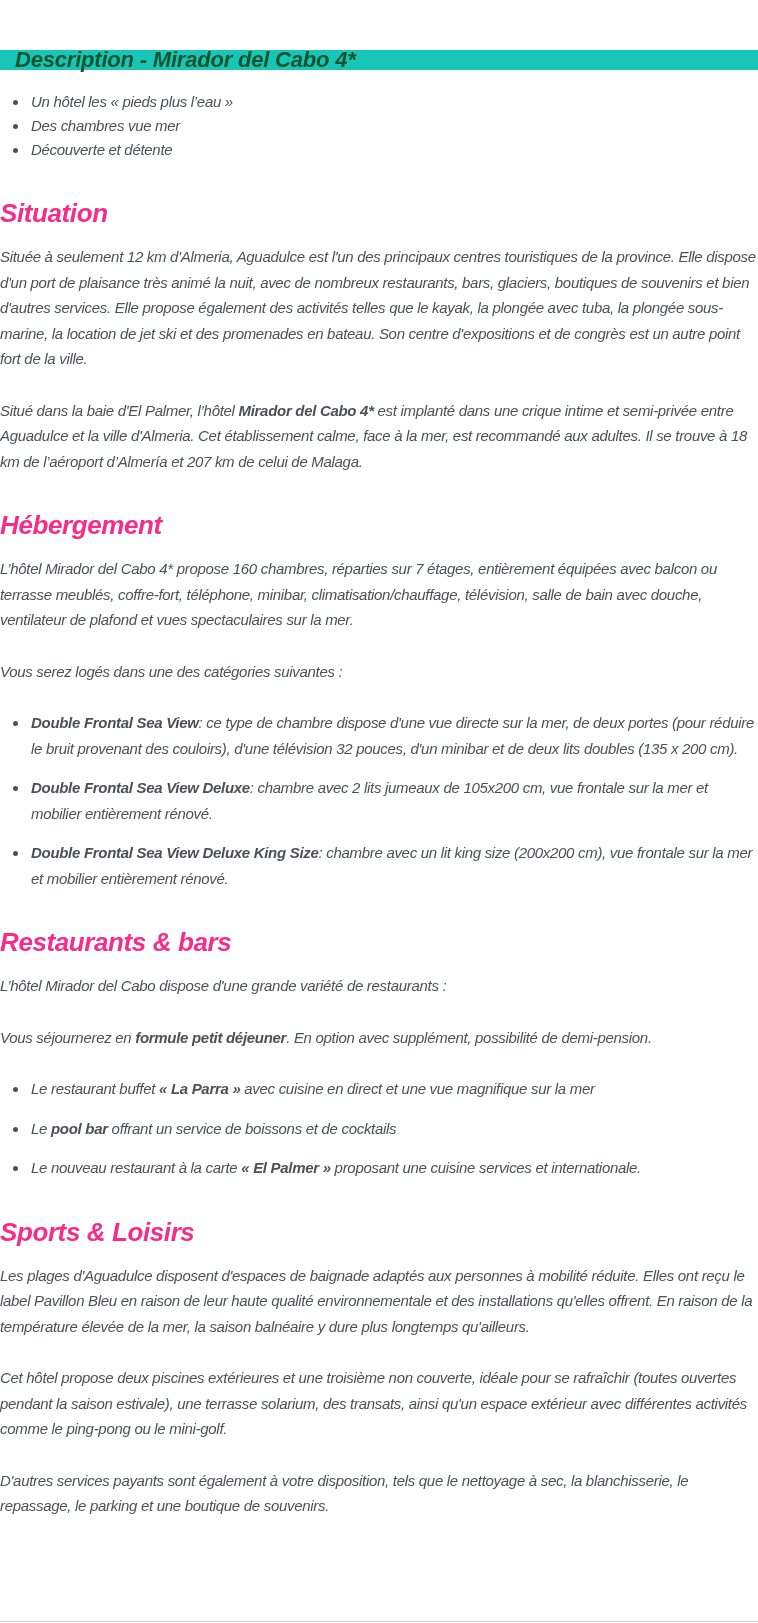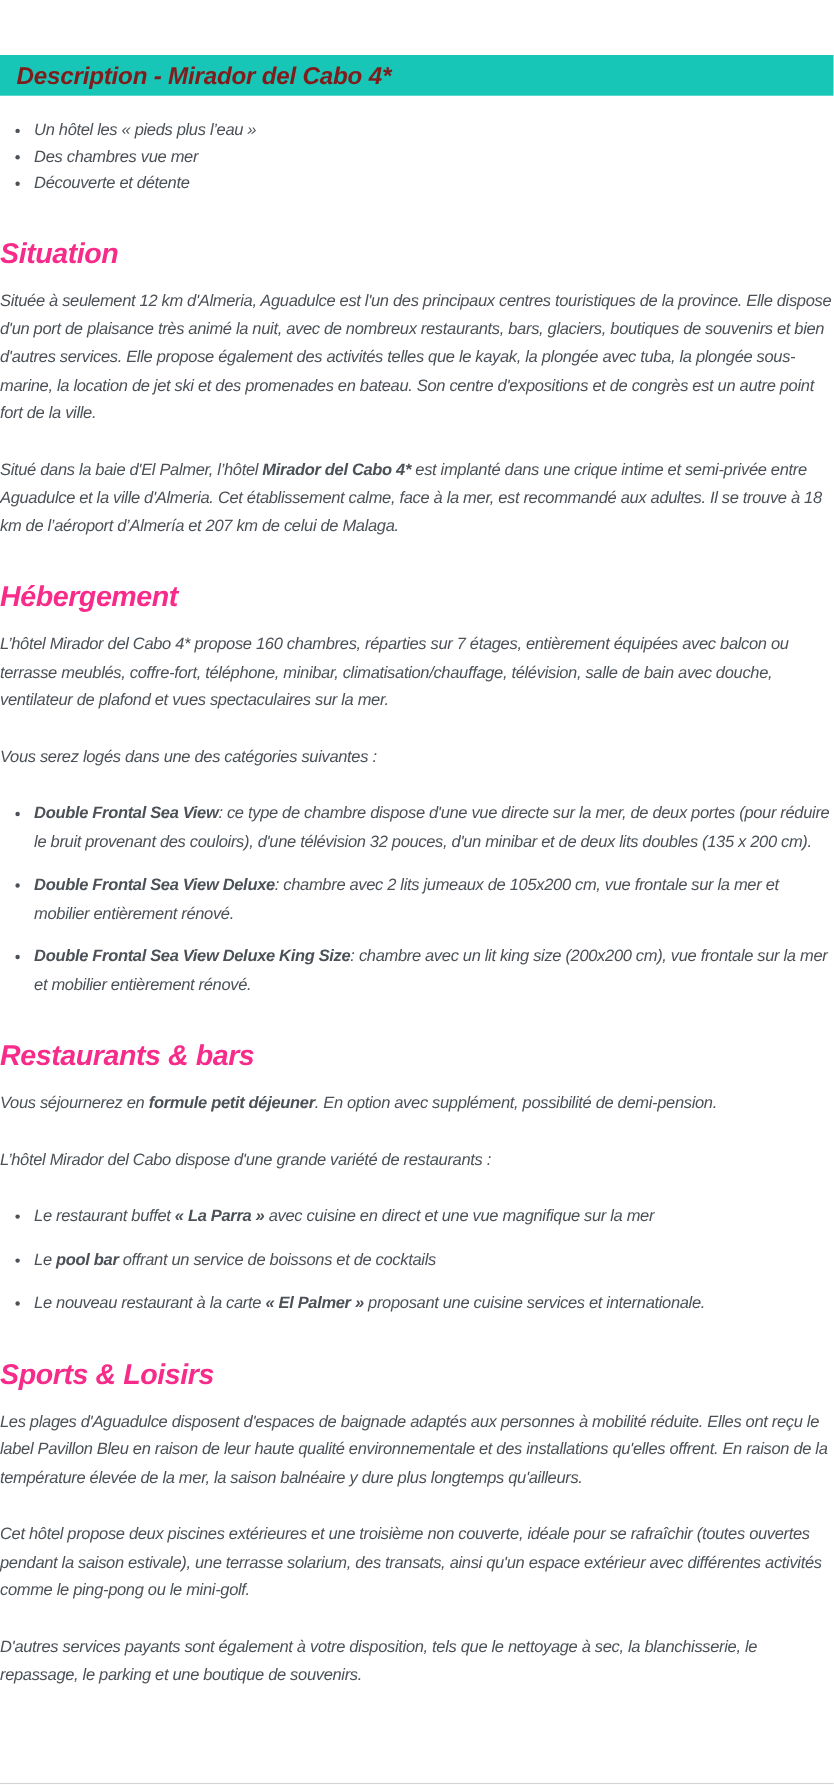--- a/index.html
+++ b/index.html
@@ -19,22 +19,22 @@
   }
   .page{
     width:758px;
     min-height:1622px;
     border-bottom:1px solid var(--rule);
     padding-top:50px;
     overflow:hidden;
   }
   .banner{
     background:var(--teal);
-    color:#7f1d1d;
-    height:37px;
+    color:#14532d;
+    height:20px;
     display:flex;
     align-items:center;
     padding:0 15px;
   }
   .banner span{
     font-weight:bold;
     font-size:22px;
     letter-spacing:-0.2px;
   }
   ul.highlights{
@@ -96,22 +96,22 @@
         <p><span>L’hôtel Mirador del Cabo 4* propose 160 chambres, réparties sur 7 étages, entièrement équipées avec balcon ou terrasse meublés, coffre-fort, téléphone, minibar, climatisation/chauffage, télévision, salle de bain avec douche, ventilateur de plafond et vues spectaculaires sur la mer.</span></p>
         <p><span>Vous serez logés dans une des catégories suivantes :</span></p>
         <ul class="bullets">
           <li><span class="b">Double Frontal Sea View</span><span>: ce type de chambre dispose d'une vue directe sur la mer, de deux portes (pour réduire le bruit provenant des couloirs), d'une télévision 32 pouces, d'un minibar et de deux lits doubles (135 x 200 cm).</span></li>
           <li><span class="b">Double Frontal Sea View Deluxe</span><span>: chambre avec 2 lits jumeaux de 105x200 cm, vue frontale sur la mer et mobilier entièrement rénové.</span></li>
           <li><span class="b">Double Frontal Sea View Deluxe King Size</span><span>: chambre avec un lit king size (200x200 cm), vue frontale sur la mer et mobilier entièrement rénové.</span></li>
         </ul>
       </section>
       <section>
         <h2>Restaurants &amp; bars</h2>
+        <p><span>L’hôtel Mirador del Cabo dispose d'une grande variété de restaurants :</span></p>
         <p><span>Vous séjournerez en </span><span class="b">formule petit déjeuner</span><span>. En option avec supplément, possibilité de demi-pension.</span></p>
-        <p><span>L’hôtel Mirador del Cabo dispose d'une grande variété de restaurants :</span></p>
         <ul class="bullets">
           <li><span>Le restaurant buffet </span><span class="b">« La Parra »</span><span> avec cuisine en direct et une vue magnifique sur la mer</span></li>
           <li><span>Le </span><span class="b">pool bar</span><span> offrant un service de boissons et de cocktails</span></li>
           <li><span>Le nouveau restaurant à la carte </span><span class="b">« El Palmer »</span><span> proposant une cuisine services et internationale.</span></li>
         </ul>
       </section>
       <section>
         <h2>Sports &amp; Loisirs</h2>
         <p><span>Les plages d'Aguadulce disposent d'espaces de baignade adaptés aux personnes à mobilité réduite. Elles ont reçu le label Pavillon Bleu en raison de leur haute qualité environnementale et des installations qu'elles offrent. En raison de la température élevée de la mer, la saison balnéaire y dure plus longtemps qu'ailleurs.</span></p>
         <p><span>Cet hôtel propose deux piscines extérieures et une troisième non couverte, idéale pour se rafraîchir (toutes ouvertes pendant la saison estivale), une terrasse solarium, des transats, ainsi qu'un espace extérieur avec différentes activités comme le ping-pong ou le mini-golf.</span></p>

